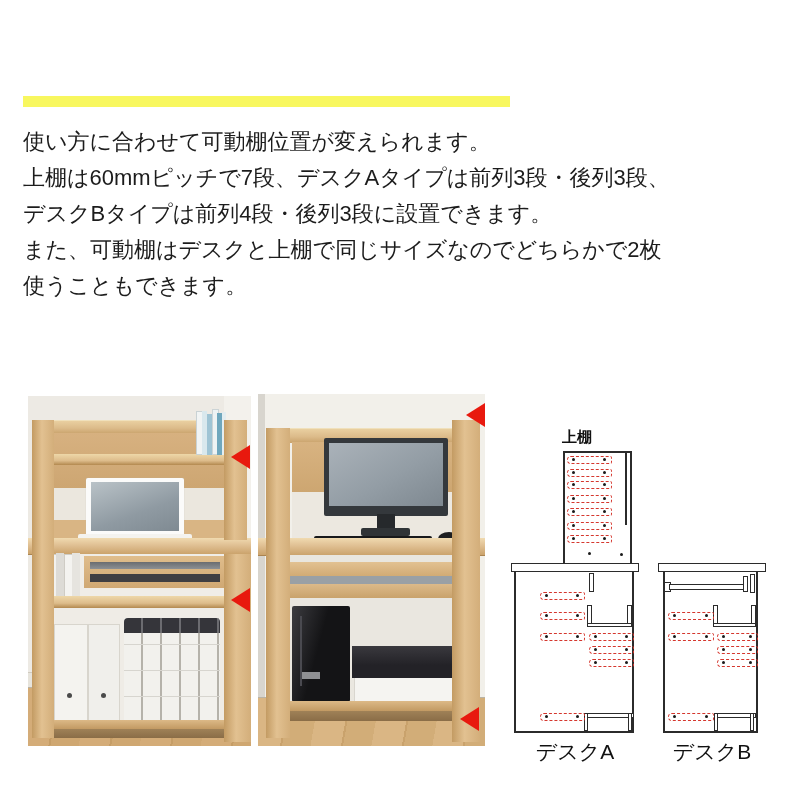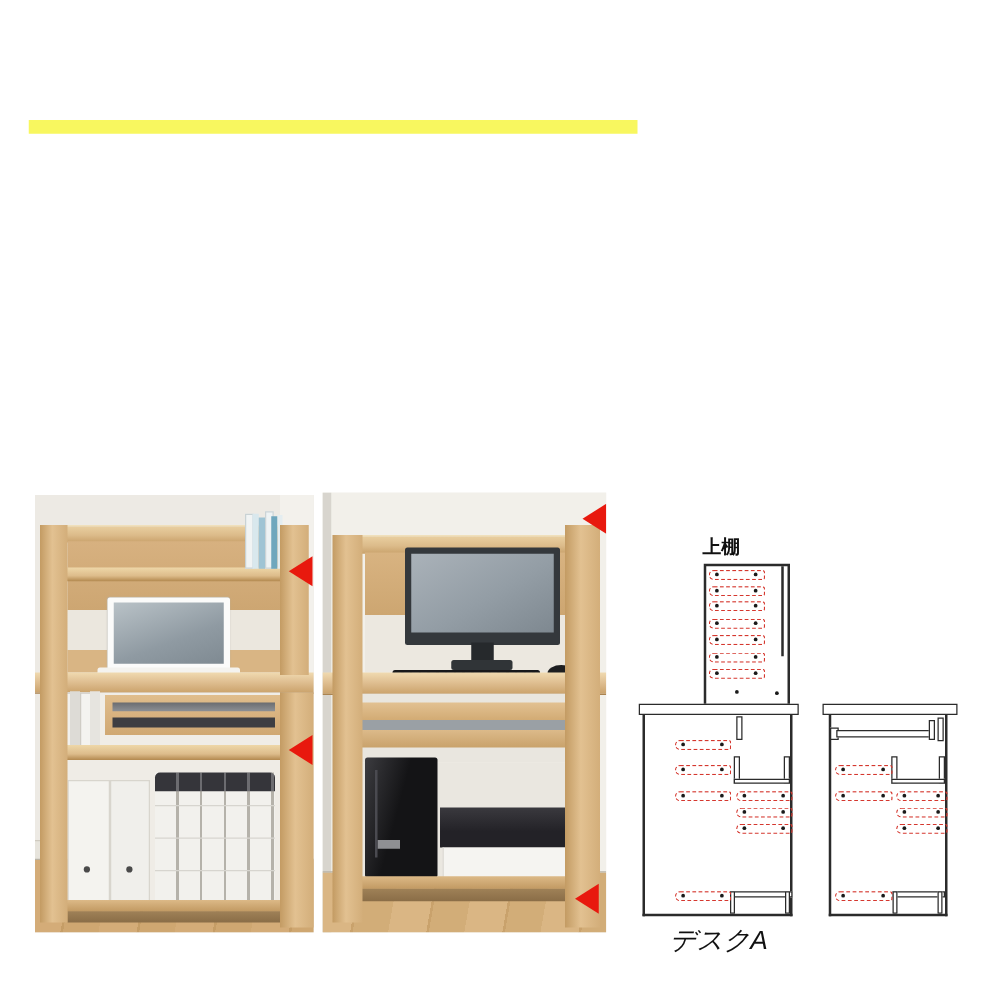--- a/index.html
+++ b/index.html
@@ -37,20 +37,27 @@
   
   .spine{position:absolute;bottom:0;}
 </style>
 </head>
 <body>
 
 <div class="page">
 
   <div class="abs ybar"></div>
 
+  <div class="abs bodytext">
+    <div>使い方に合わせて可動棚位置が変えられます。</div>
+    <div>上棚は60mmピッチで7段、デスクAタイプは前列3段・後列3段、</div>
+    <div>デスクBタイプは前列4段・後列3段に設置できます。</div>
+    <div>また、可動棚はデスクと上棚で同じサイズなのでどちらかで2枚</div>
+    <div>使うこともできます。</div>
+  </div>
 
   <div class="abs photo" style="left:28px;top:396px;width:223px;height:350px;">
     <div class="abs" style="left:196px;top:0;width:27px;height:300px;background:#f3f1ec;"></div>
     <div class="abs" style="left:0;top:276px;width:10px;height:17px;background:#e7e4dc;border-top:1px solid #cfcabf;"></div>
     <div class="floor" style="height:58px;"></div>
 
     <div class="abs wood" style="left:18px;top:24px;width:184px;height:13px;border-top:1px solid #f0e0bb;"></div>
     <div class="abs" style="left:26px;top:37px;width:170px;height:55px;background:linear-gradient(180deg,#d7b180,#cda672);"></div>
     <div class="abs" style="left:26px;top:92px;width:170px;height:50px;background:#ebe7de;"></div>
     <div class="abs" style="left:26px;top:124px;width:170px;height:18px;background:#d9b584;"></div>
@@ -186,21 +193,21 @@
         <div class="pill" style="left: 24px; top: 40px; width: 45px;"></div>
         <div class="pill" style="left: 24px; top: 61px; width: 45px;"></div>
         <div class="pill" style="left: 24px; top: 141px; width: 45px;"></div>
       </div>
     <div class="abs" id="deskA-right-pills" style="left:0;top:0;width:100%;height:100%;">
         <div class="pill" style="left: 73px; top: 61px; width: 45px;"></div>
         <div class="pill" style="left: 73px; top: 74px; width: 45px;"></div>
         <div class="pill" style="left: 73px; top: 87px; width: 45px;"></div>
       </div>
   </div>
-  <div class="abs dlabel" style="left:511px;top:738px;width:128px;font-style:italic;">デスクA</div>
+  <div class="abs dlabel" style="left:511px;top:738px;width:128px;">デスクA</div>
 
   <div class="abs dline" style="left:658px;top:563px;width:108px;height:9px;"></div>
   <div class="abs" style="left:663px;top:572px;width:95px;height:161px;background:#fff;border:2px solid #2b2b2b;border-top:none;box-sizing:border-box;">
     <div class="abs dline" style="left:-1px;top:10px;width:7px;height:10px;"></div>
     <div class="abs dline" style="left:4px;top:12px;width:78px;height:6px;"></div>
     <div class="abs dline" style="left:78px;top:4px;width:5px;height:16px;"></div>
     <div class="abs dline" style="left:85px;top:2px;width:5px;height:19px;"></div>
     <div class="abs dline" style="left:48px;top:33px;width:5px;height:22px;"></div>
     <div class="abs dline" style="left:86px;top:33px;width:5px;height:22px;"></div>
     <div class="abs dline" style="left:48px;top:51px;width:43px;height:4px;"></div>
@@ -211,14 +218,15 @@
         <div class="pill" style="left: 3px; top: 40px; width: 46px;"></div>
         <div class="pill" style="left: 3px; top: 61px; width: 46px;"></div>
         <div class="pill" style="left: 3px; top: 141px; width: 46px;"></div>
       </div>
     <div class="abs" id="deskB-right-pills" style="left:0;top:0;width:100%;height:100%;">
         <div class="pill" style="left: 52px; top: 61px; width: 41px;"></div>
         <div class="pill" style="left: 52px; top: 74px; width: 41px;"></div>
         <div class="pill" style="left: 52px; top: 87px; width: 41px;"></div>
       </div>
   </div>
+  <div class="abs dlabel" style="left:658px;top:738px;width:108px;">デスクB</div>
 
 </div>
 
 </body></html>

